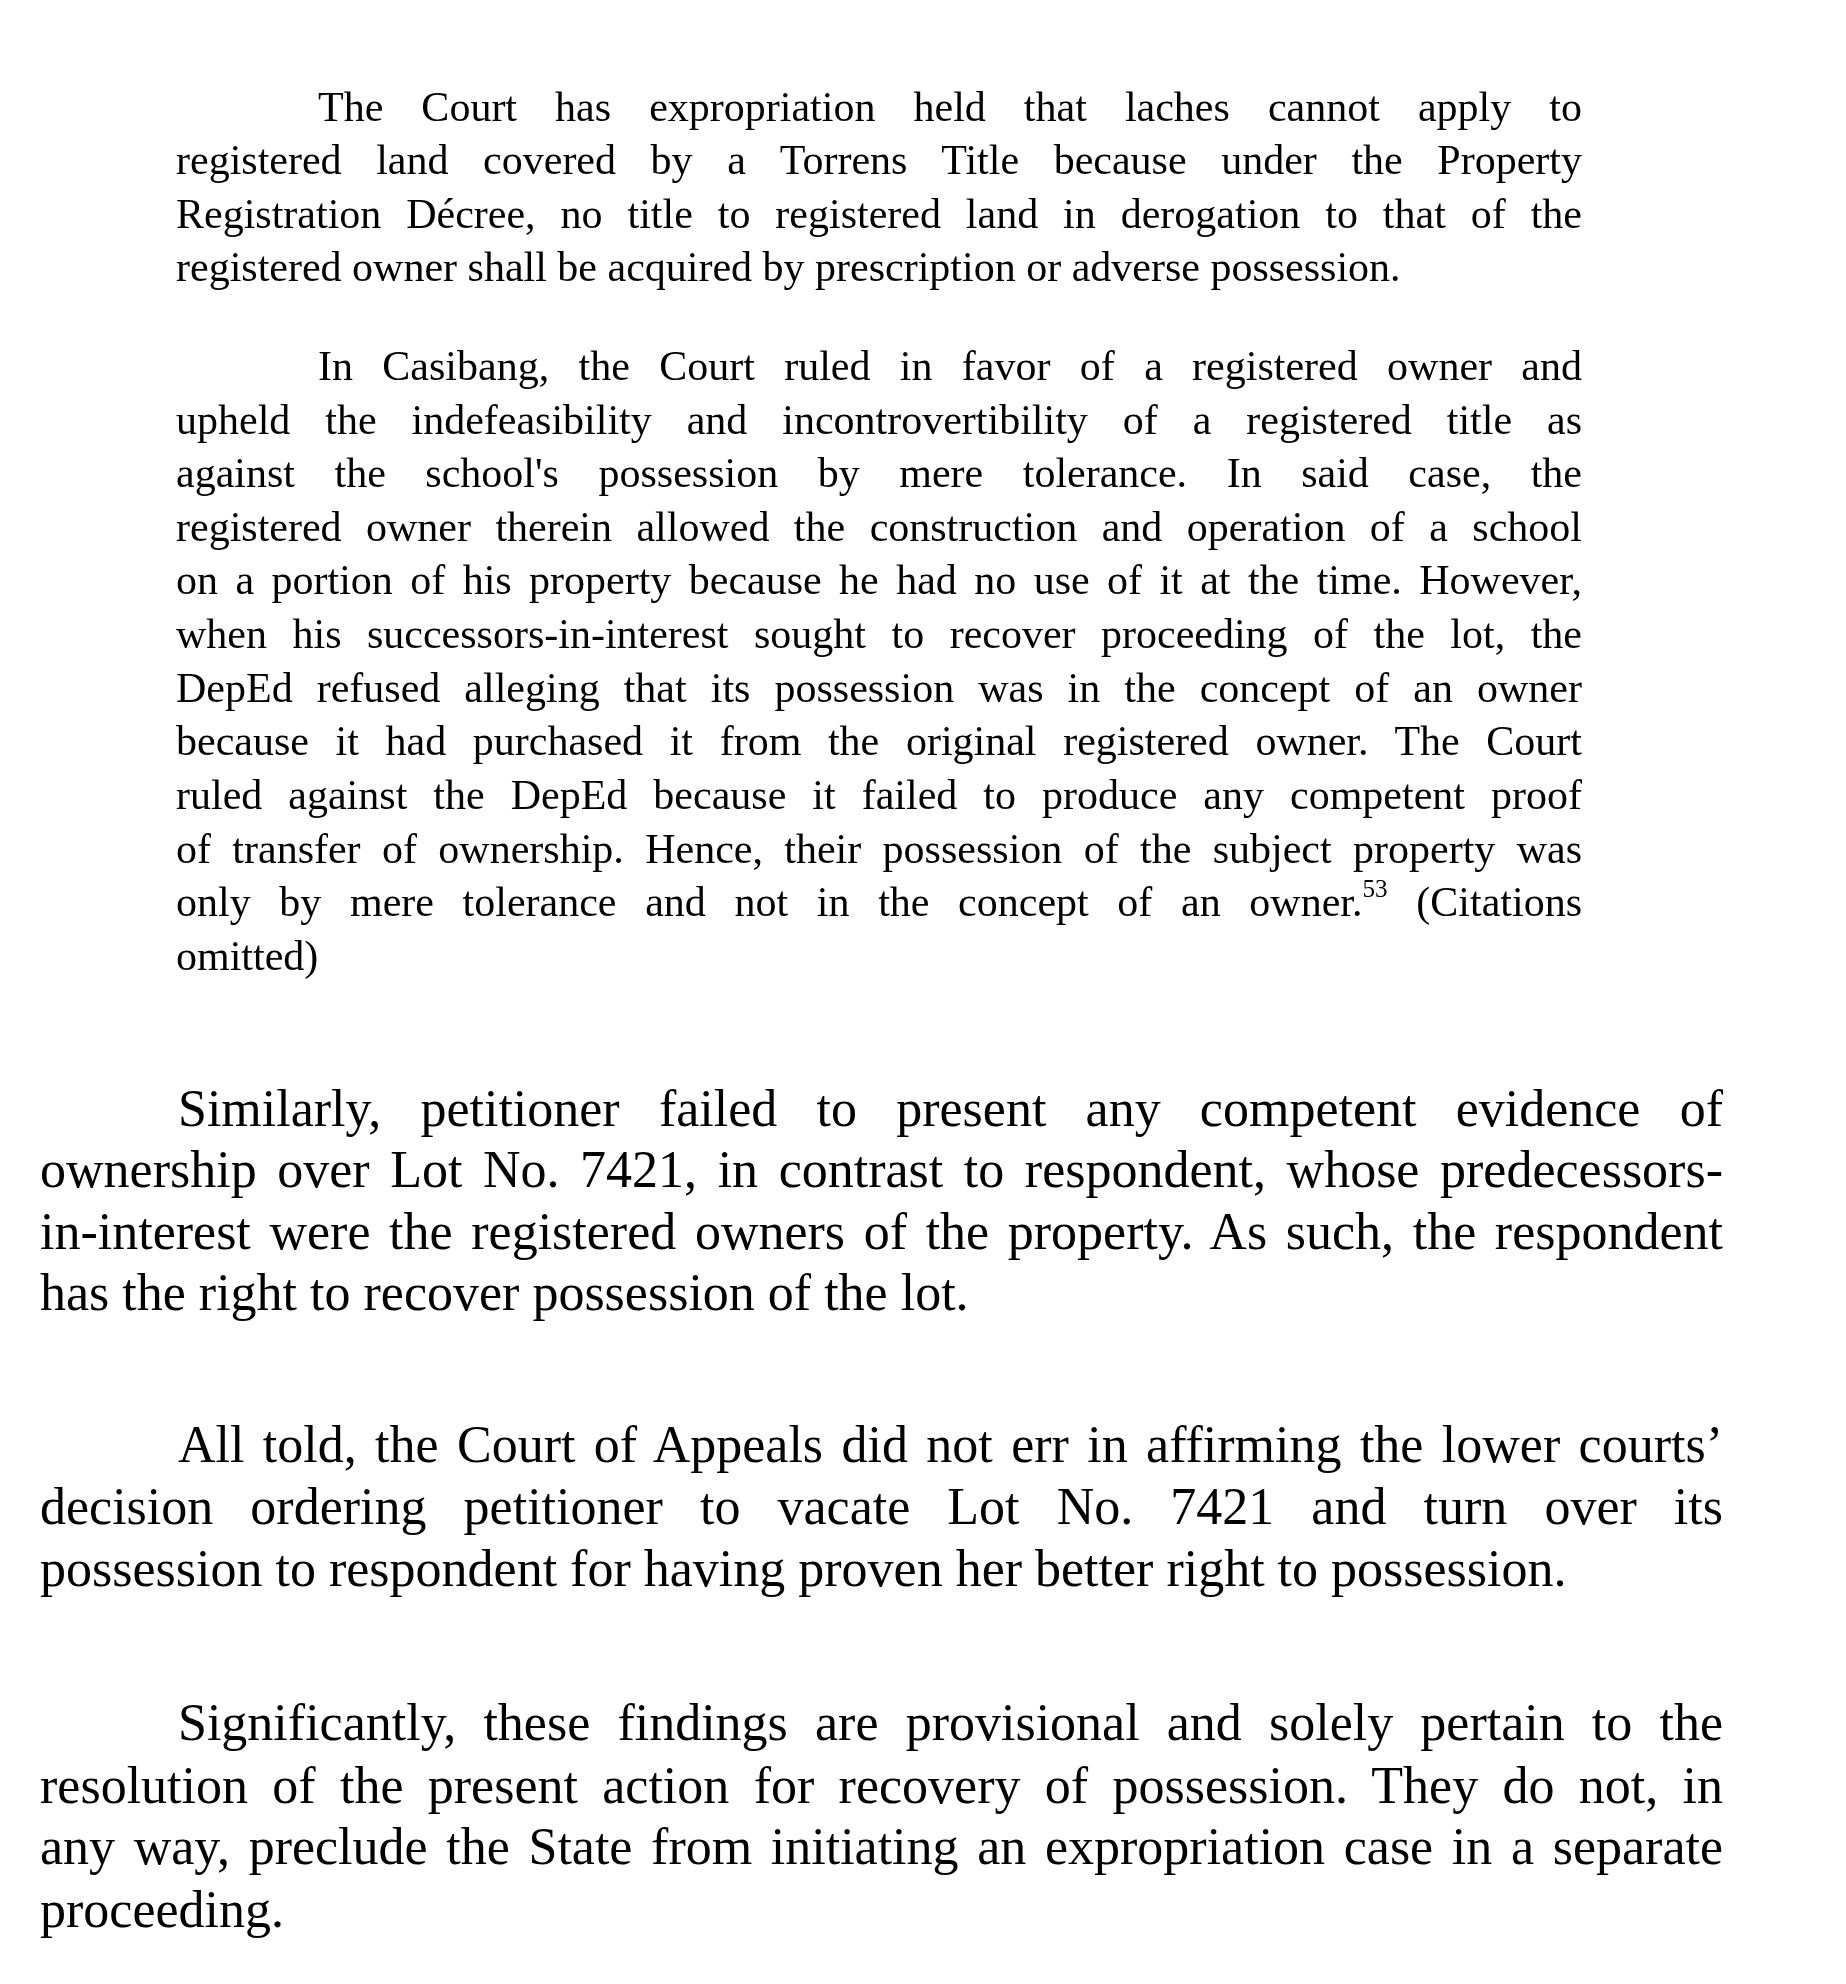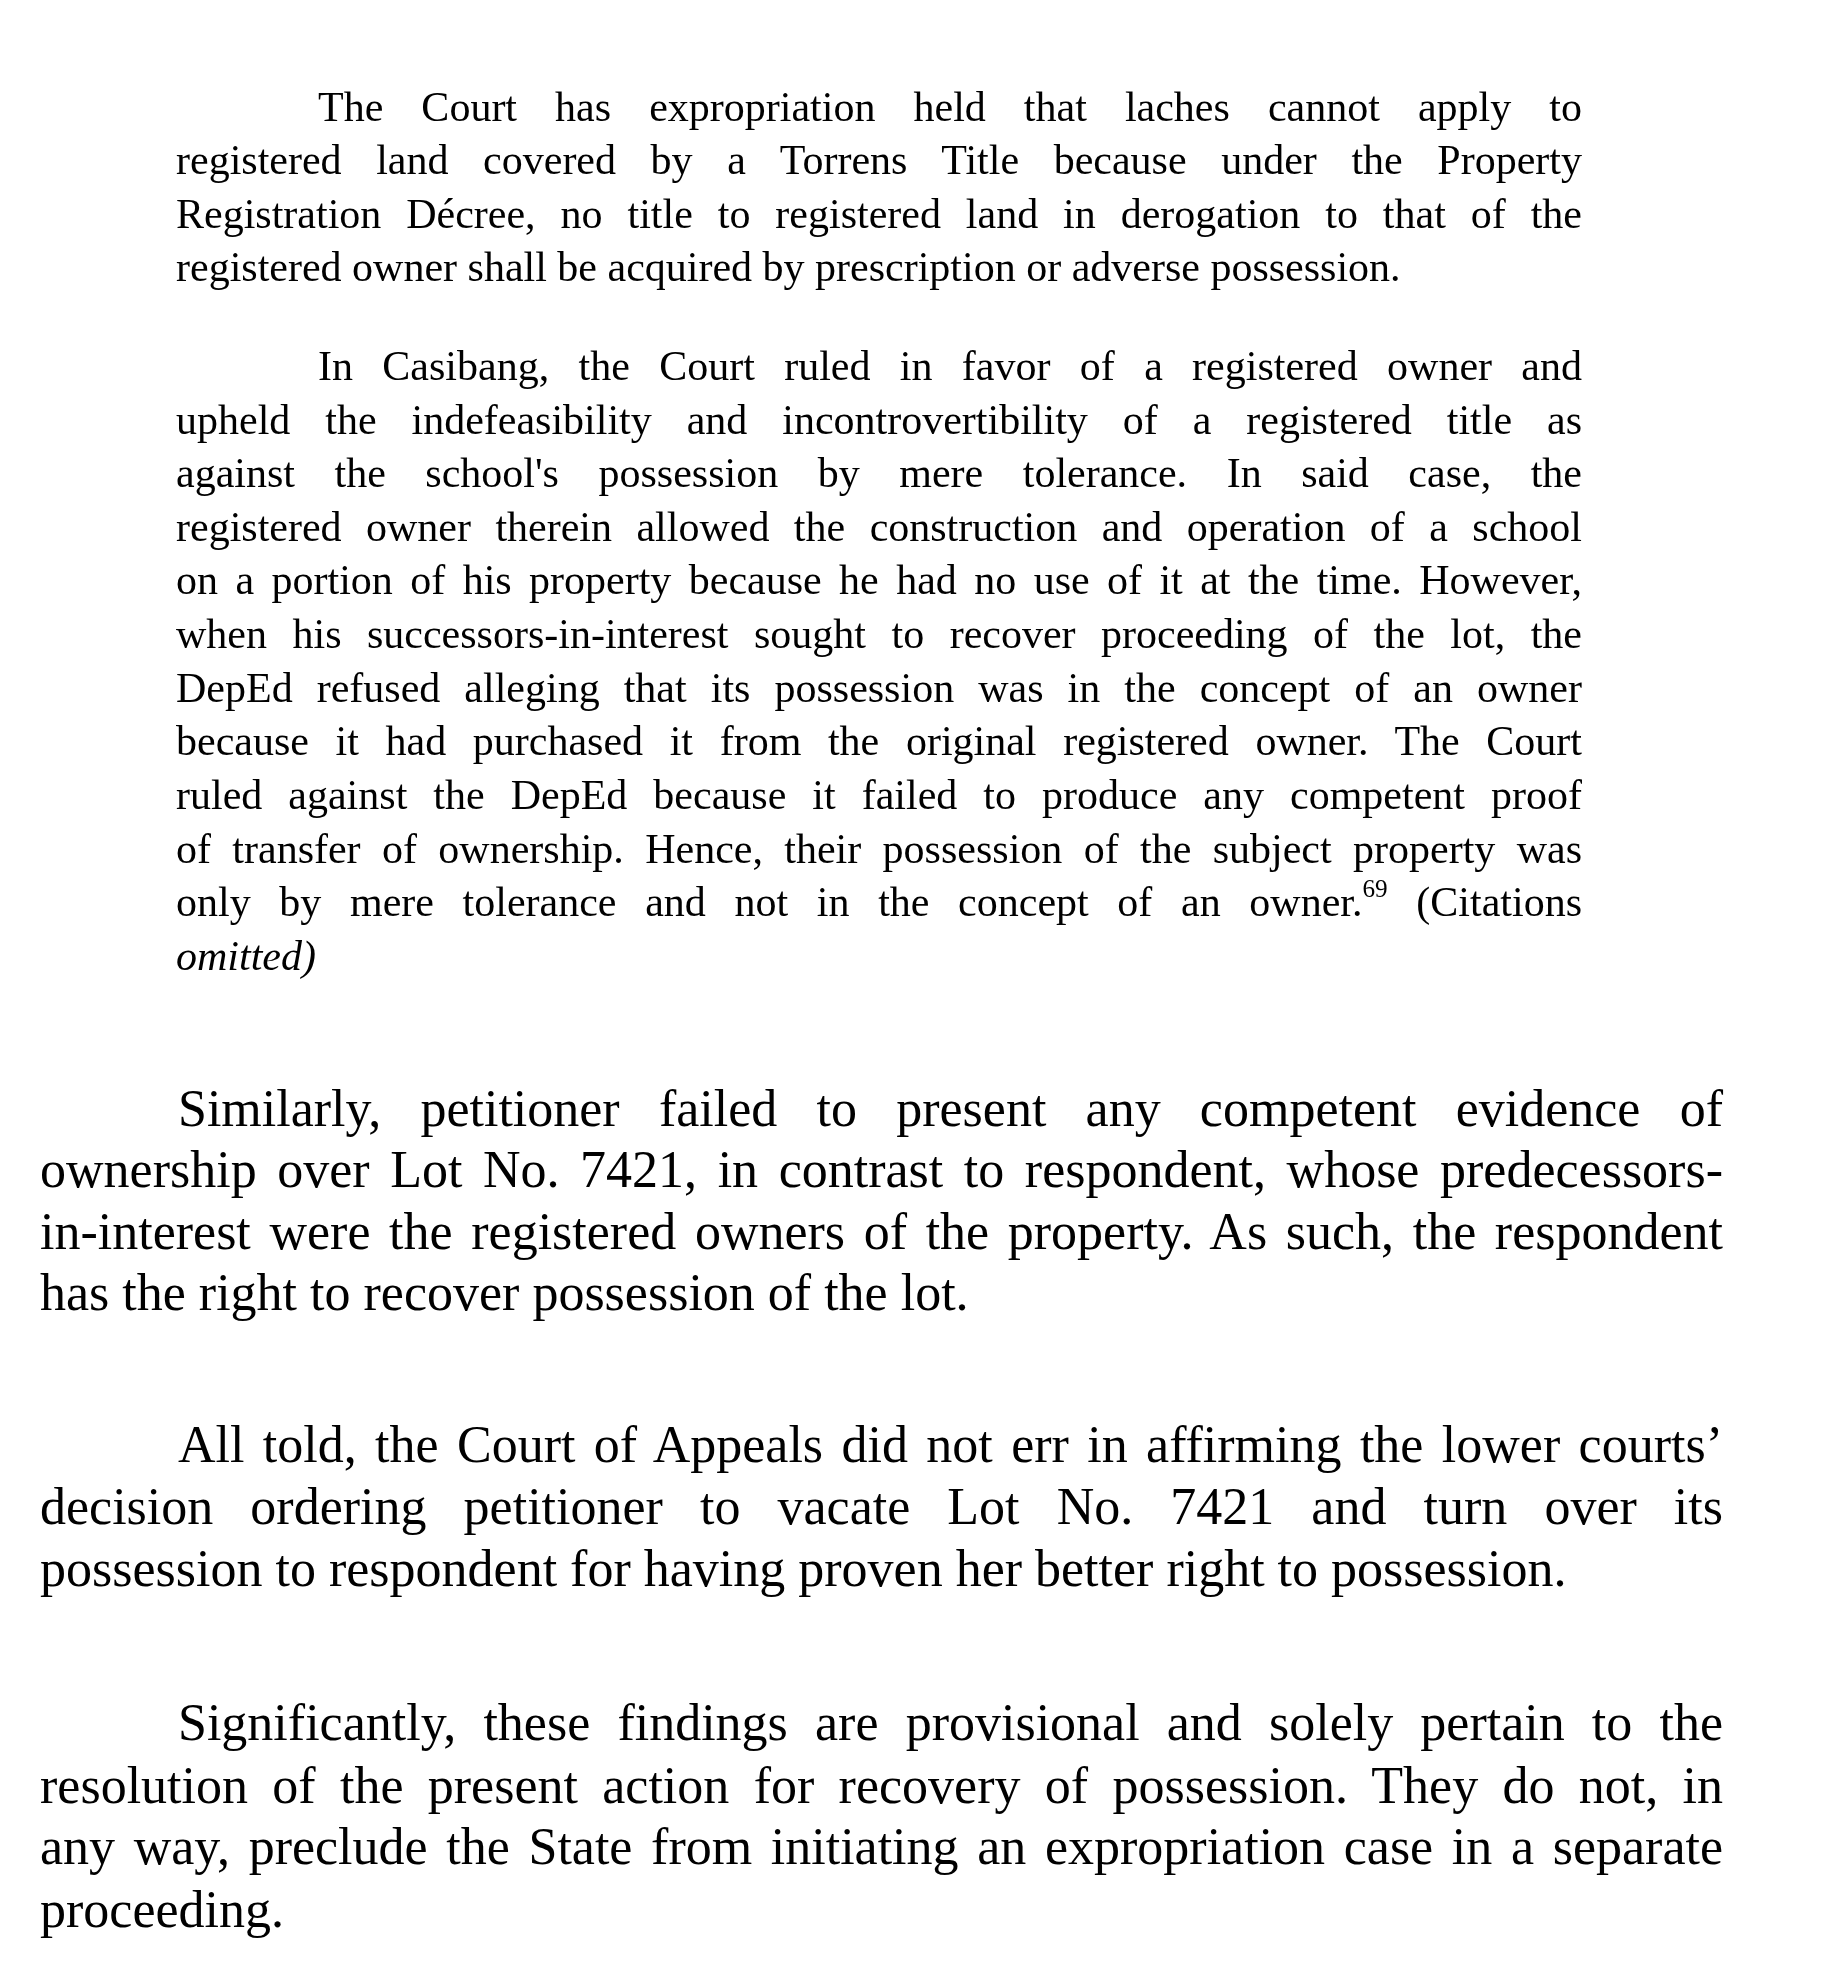--- a/index.html
+++ b/index.html
@@ -110,24 +110,24 @@
   <div class="line" style="top:753px;">
       <span class="txt" style="line-height: 42px; bottom: -9.3px;">because it had purchased it from the original registered owner.  The Court</span>
     </div>
   <div class="line" style="top:807px;">
       <span class="txt" style="line-height: 42px; bottom: -9.3px;">ruled against the DepEd because it failed to produce any competent proof</span>
     </div>
   <div class="line" style="top:861px;">
       <span class="txt" style="line-height: 42px; bottom: -9.3px;">of transfer of ownership. Hence, their possession of the subject property was</span>
     </div>
   <div class="line" style="top:914px;">
-    <span class="txt" style="line-height: 42px; bottom: -9.3px;"><span>only by mere tolerance and not in the concept of an owner.</span><span class="sup">69</span> <span>(Citations</span></span>
+    <span class="txt" style="line-height: 42px; bottom: -9.3px;"><span>only by mere tolerance and not in the concept of an owner.</span><span class="sup">53</span> <span>(Citations</span></span>
   </div>
   <div class="line last" style="top:968px;">
-      <span class="txt" style="line-height: 42px; bottom: -9.3px; font-style: italic;">omitted)</span>
+      <span class="txt" style="line-height: 42px; bottom: -9.3px;">omitted)</span>
     </div>
 </div>
 
 <div class="para body-para" style="top:0;">
   <div class="line first" style="top:1123px;">
       <span class="txt" style="line-height: 52px; bottom: -11.5px;">Similarly, petitioner failed to present any competent evidence of</span>
     </div>
   <div class="line" style="top:1184px;">
       <span class="txt" style="line-height: 52px; bottom: -11.5px;">ownership over Lot No. 7421, in contrast to respondent, whose predecessors-</span>
     </div>

